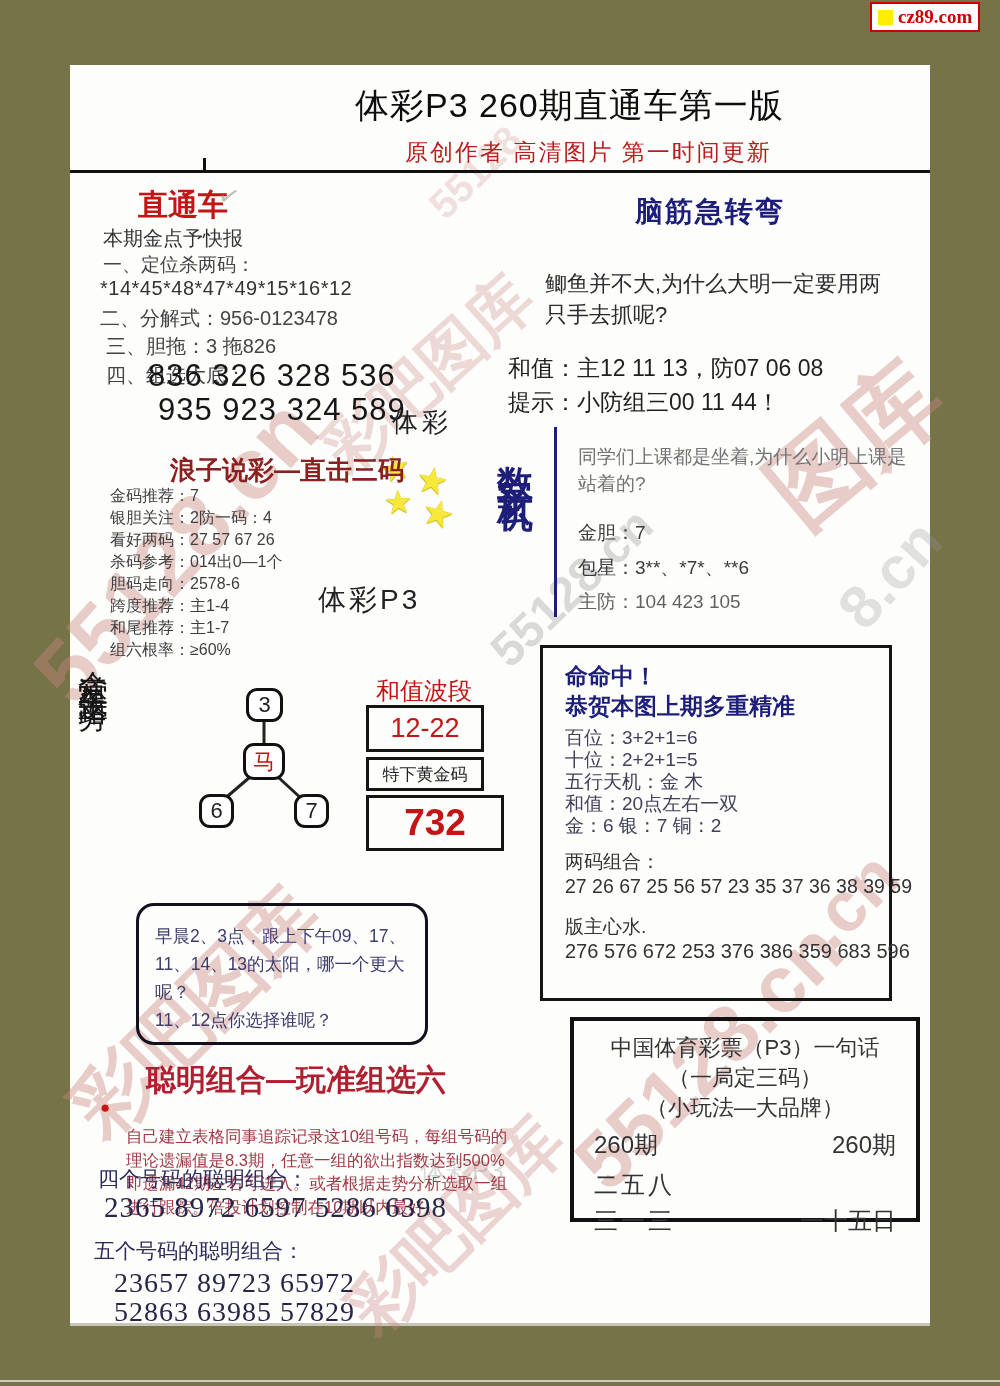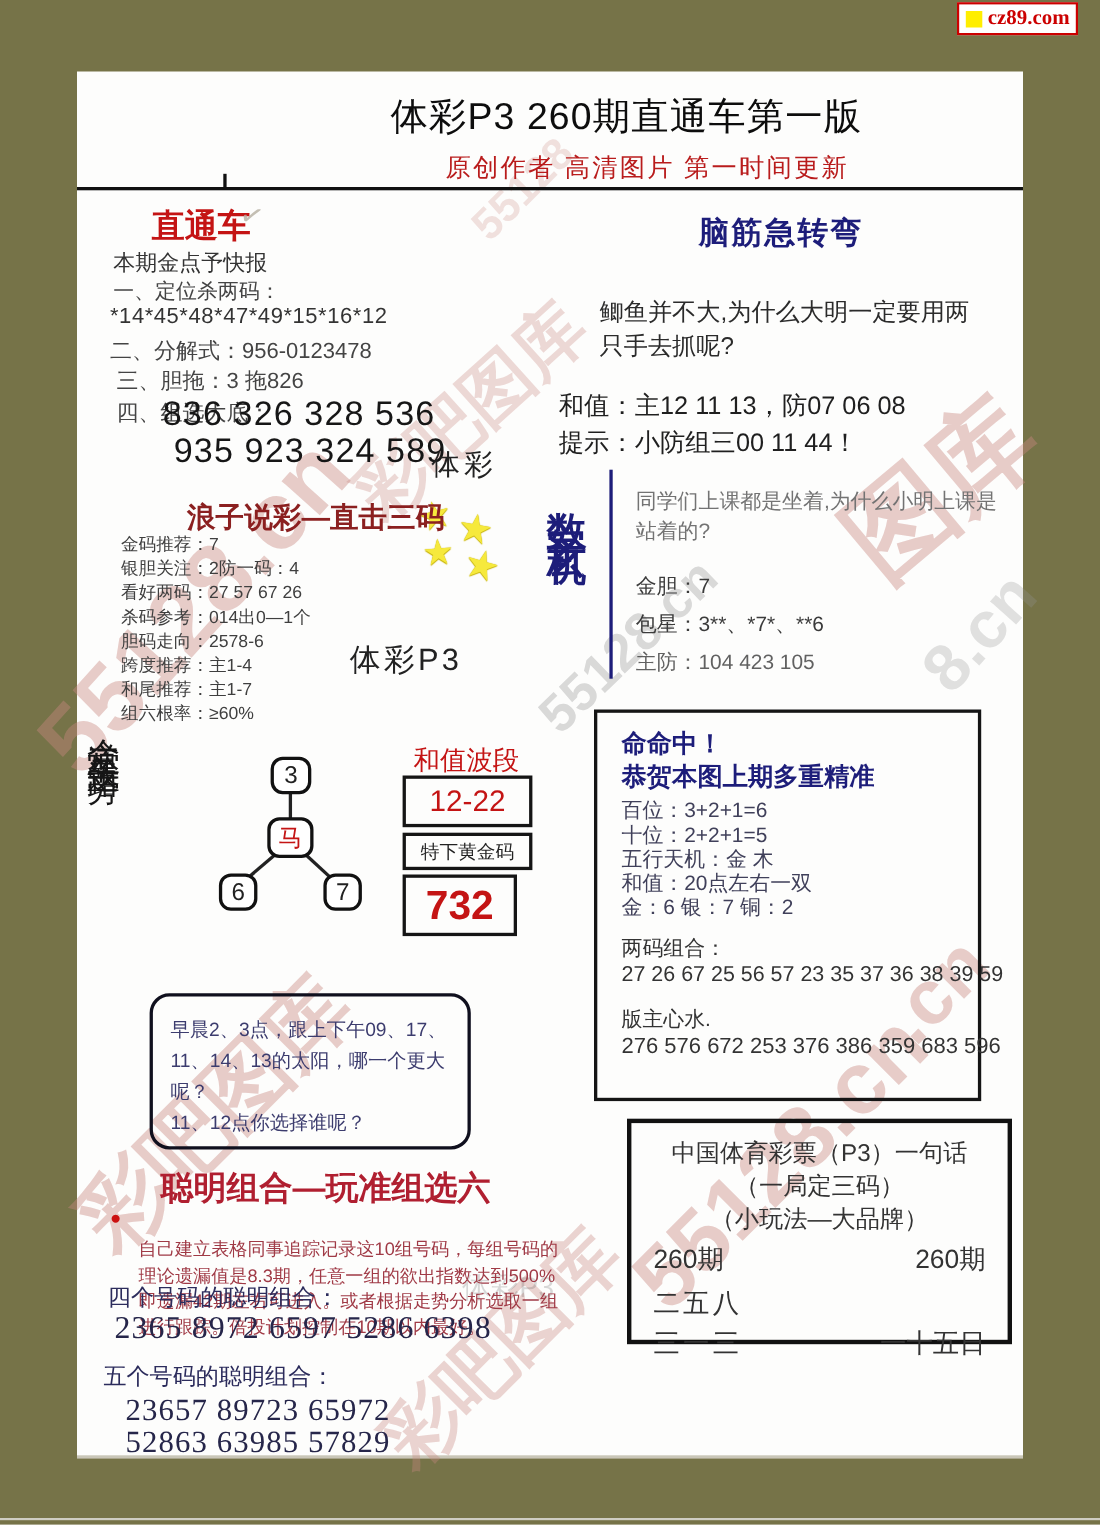--- a/index.html
+++ b/index.html
@@ -124,21 +124,21 @@
   <div class="a node" style="left:129px;top:729px;width:35px;height:34px;">6</div>
   <div class="a node" style="left:224px;top:729px;width:35px;height:34px;">7</div>
 
   <div class="a z" style="left:306px;top:610px;font-size:24px;font-weight:normal;color:var(--red);">和值波段</div>
   <div class="a wbox" style="left:296px;top:640px;width:118px;height:47px;">
     <span style="font-size:27px;color:var(--red);">12-22</span>
   </div>
   <div class="a wbox" style="left:296px;top:692px;width:118px;height:34px;">
     <span style="font-size:17px;color:#222;">特下黄金码</span>
   </div>
-  <div class="a wbox" style="left:296px;top:730px;width:104px;height:56px;">
+  <div class="a wbox" style="left:296px;top:730px;width:138px;height:56px;">
     <span style="font-size:37px;font-weight:bold;color:var(--red);">732</span>
   </div>
 
   <div class="a" style="left:470px;top:580px;width:352px;height:356px;border:3px solid #151515;padding:13px 0 0 22px;z-index:5;">
     <div style="font-size:23px;line-height:30px;font-weight:bold;color:var(--navy);">命命中！</div>
     <div style="font-size:23px;line-height:30px;font-weight:bold;color:var(--navy);">恭贺本图上期多重精准</div>
     <div style="margin-top:6px;">
       <div class="cg-line">百位：3+2+1=6</div>
       <div class="cg-line">十位：2+2+1=5</div>
       <div class="cg-line">五行天机：金 木</div>

